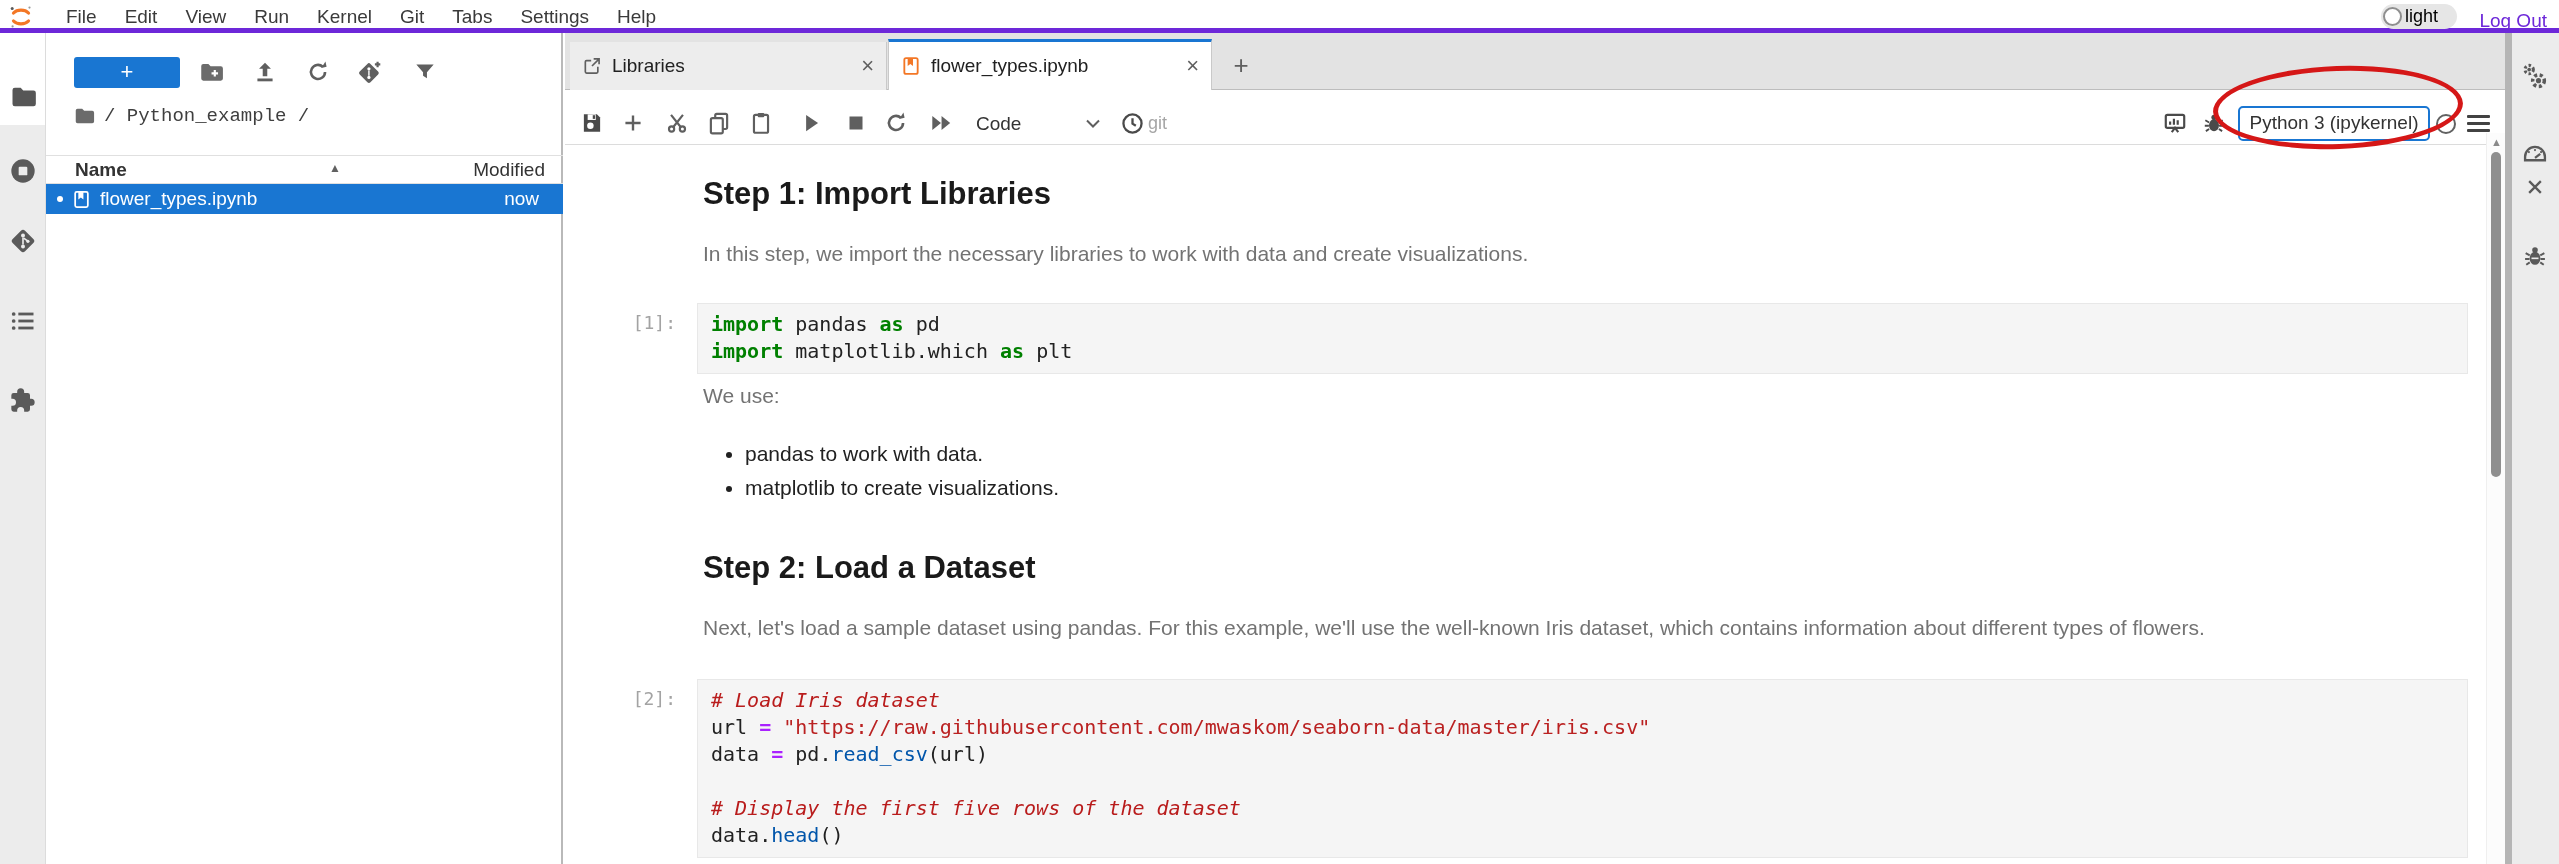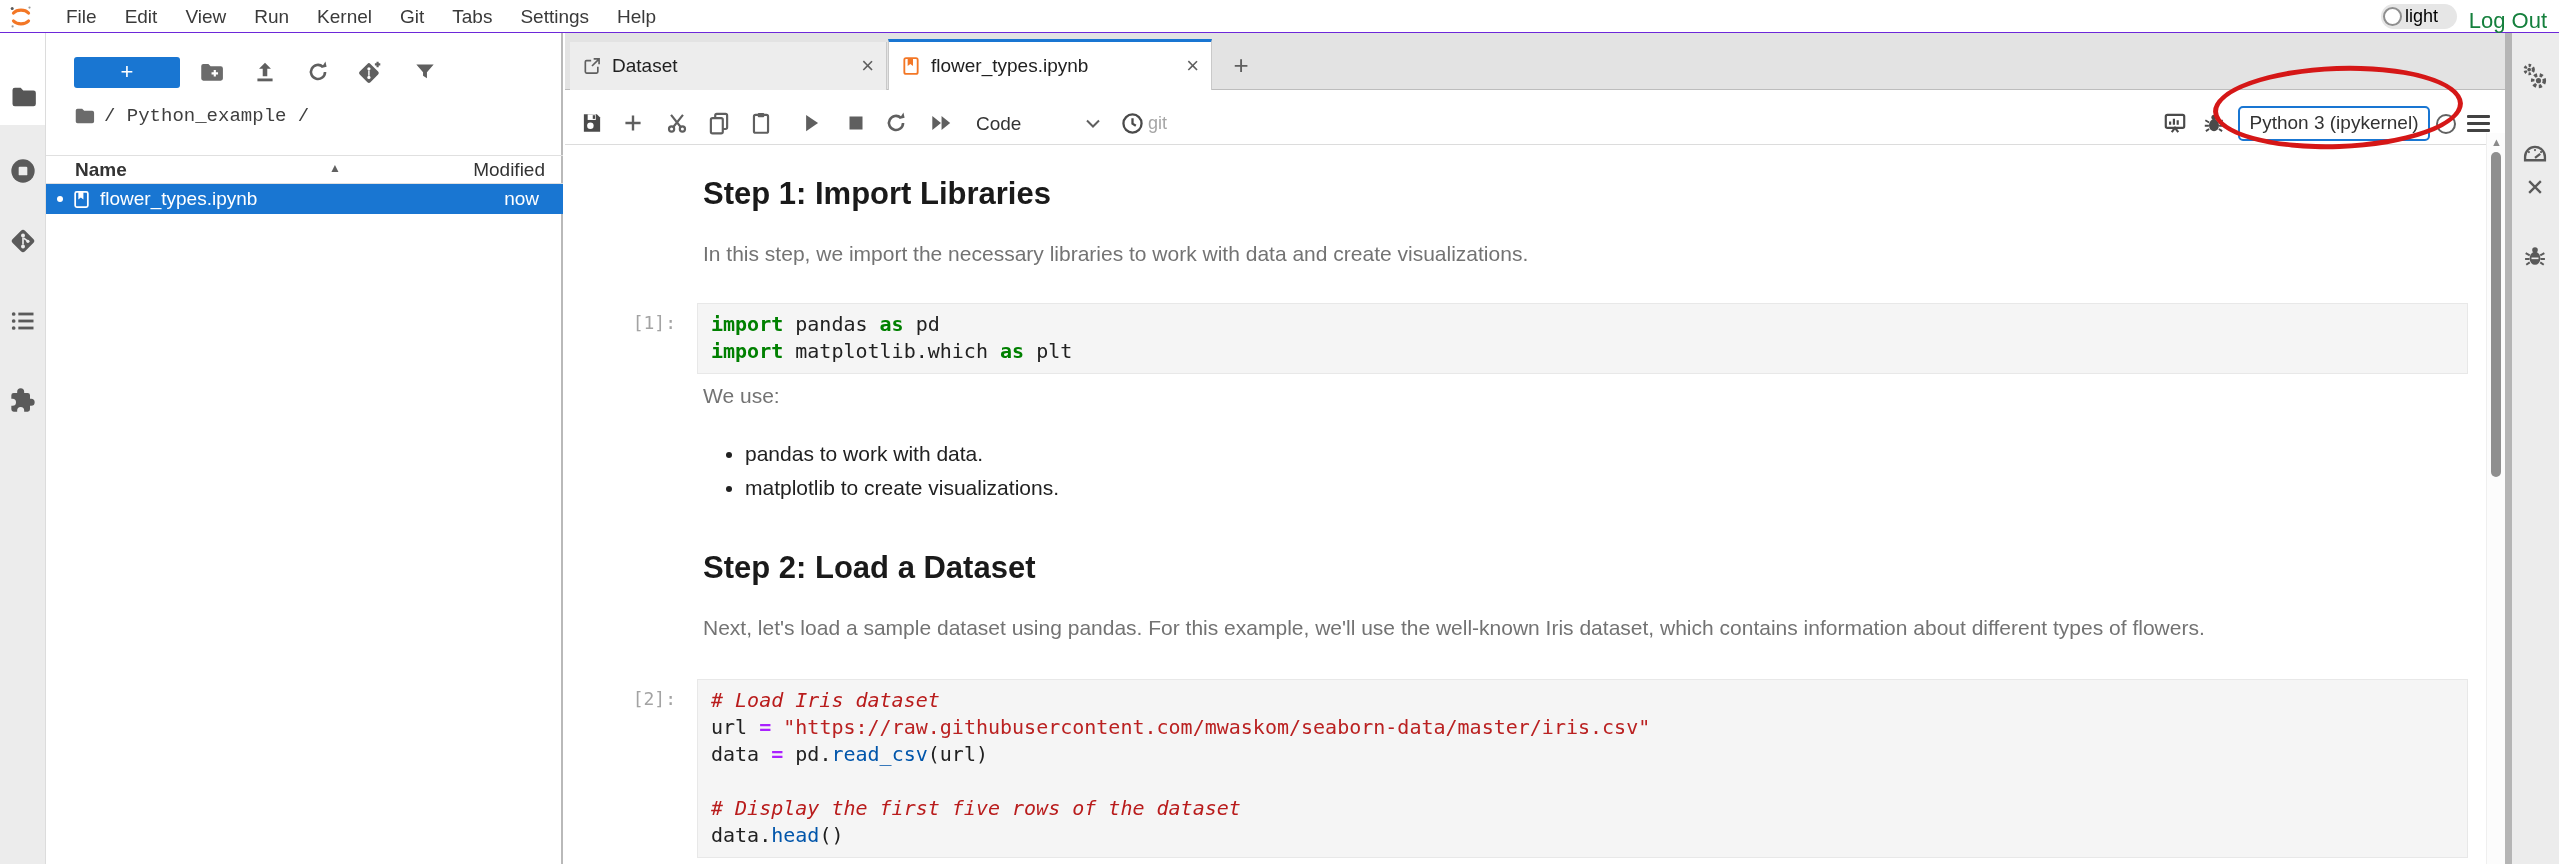--- a/index.html
+++ b/index.html
@@ -1,29 +1,29 @@
 <!DOCTYPE html>
 <html><head>
 <meta charset="utf-8">
 <style>
   html,body{margin:0;padding:0;background:#fff;}
   #app{position:relative;width:2559px;height:864px;overflow:hidden;background:#fff;
        font-family:"Liberation Sans",sans-serif;color:#333;}
   
   #menubar{position:absolute;left:0;top:0;width:2559px;height:33px;background:#fff;
-           border-bottom:1px solid #6d28d9;box-sizing:border-box;display:flex;align-items:center;}
+           border-bottom:5px solid #6d28d9;box-sizing:border-box;display:flex;align-items:center;}
   #logo{position:absolute;left:9px;top:5px;width:24px;height:24px;}
   #menu-items{position:absolute;left:52px;top:0;height:33px;display:flex;}
   .menu-item{padding:0 14px;line-height:33px;font-size:19px;color:#3a3a3a;cursor:default;}
   #theme-toggle{position:absolute;right:102px;top:4px;width:76px;height:25px;border-radius:13px;
                 background:#e6e6e6;display:flex;align-items:center;}
   #theme-knob{width:19px;height:19px;border-radius:50%;background:#fff;border:2px solid #8f8f8f;
               margin-left:2px;box-sizing:border-box;}
   #theme-label{font-size:18px;color:#000000;margin-left:3px;}
-  #logout{position:absolute;right:12px;top:4px;line-height:33px;font-size:22px;color:#15803d;}
+  #logout{position:absolute;right:12px;top:4px;line-height:33px;font-size:19px;color:#6d28d9;}
   
   #activitybar{position:absolute;left:0;top:33px;width:46px;height:831px;background:#ececec;
                border-right:1px solid #dcdcdc;box-sizing:border-box;}
   #activity-active{position:absolute;left:0;top:0;width:45px;height:92px;background:#fff;}
   .act-icon{position:absolute;left:9px;width:28px;height:28px;}
   
   #filebrowser{position:absolute;left:46px;top:33px;width:517px;height:831px;background:#fff;
                border-right:2px solid #b9b9b9;box-sizing:border-box;}
   #fb-new{position:absolute;left:28px;top:24px;width:106px;height:31px;background:#1976d2;
           border-radius:3px;color:#fff;font-size:22px;text-align:center;line-height:29px;}
@@ -231,21 +231,21 @@
         </div>
       </div>
   </div>
 
   <div id="tabbar">
     <div id="tab-launcher" class="tab">
       <svg width="20" height="20" viewBox="0 0 24 24">
         <path d="M19 13v6a1.5 1.5 0 0 1-1.5 1.5h-12A1.5 1.5 0 0 1 4 19V7a1.5 1.5 0 0 1 1.5-1.5H11" fill="none" stroke="#5f5f5f" stroke-width="2"></path>
         <path d="M14 3.5h6.5V10M20 4l-8 8" fill="none" stroke="#5f5f5f" stroke-width="2"></path>
       </svg>
-      <span class="tab-label">Dataset</span>
+      <span class="tab-label">Libraries</span>
       <span class="tab-close">×</span>
     </div>
     <div id="tab-notebook" class="tab">
       <svg width="20" height="20" viewBox="0 0 24 24">
         <rect x="4" y="2.5" width="16" height="19" rx="2" fill="#fff" stroke="#f37726" stroke-width="2.2"></rect>
         <path d="M8 2.5v9.5l3.2-2.4 3.2 2.4V2.5z" fill="#f37726"></path>
       </svg>
       <span class="tab-label">flower_types.ipynb</span>
       <span class="tab-close">×</span>
     </div>

